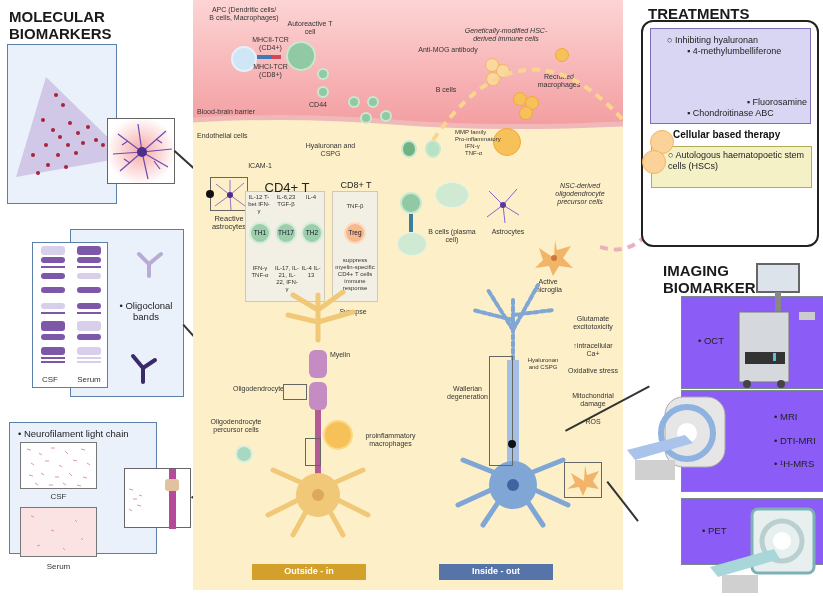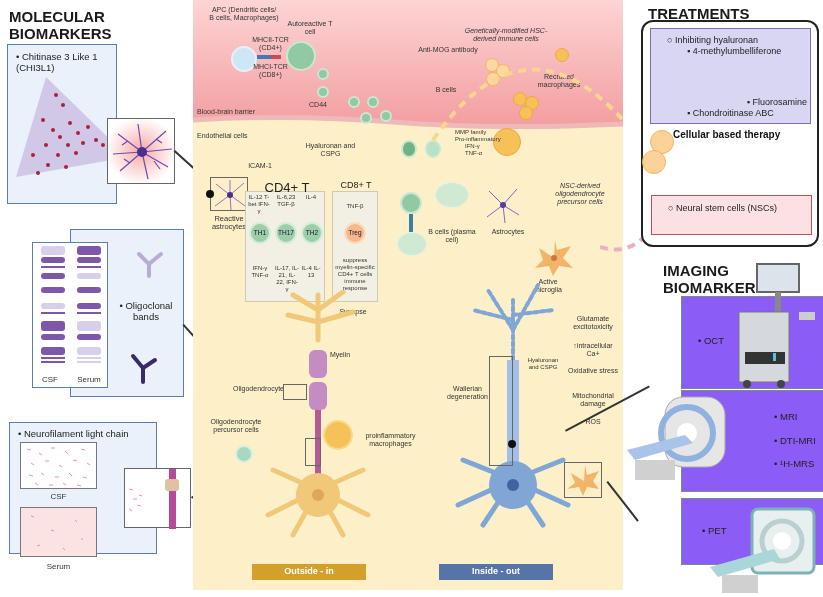--- a/index.html
+++ b/index.html
@@ -31,24 +31,20 @@
 </style>
 </head>
 <body>
 
 <div class="abs heading" style="left:9px;top:8px;">
   <div>MOLECULAR</div>
   <div>BIOMARKERS</div>
 </div>
 
 <div class="abs panel-blue" style="left:7px;top:44px;width:110px;height:160px;">
-  <div class="bullet-text" style="position:absolute;left:8px;top:6px;width:100px;">
-    <span>•</span>
-    <span>Chitinase 3 Like 1 (CHI3L1)</span>
-  </div>
   <svg width="110" height="160" style="position:absolute;left:0;top:0;">
     <polygon points="38,32 8,132 120,112" fill="#b9a5d6" opacity="0.55"></polygon>
     <g fill="#a7233a">
       <circle cx="48" cy="50" r="2"></circle>
         <circle cx="55" cy="60" r="2"></circle>
         <circle cx="35" cy="75" r="2"></circle>
         <circle cx="62" cy="78" r="2"></circle>
       <circle cx="45" cy="85" r="2"></circle>
         <circle cx="70" cy="88" r="2"></circle>
         <circle cx="80" cy="82" r="2"></circle>
@@ -321,22 +317,22 @@
 
 <div class="abs heading" style="left:648px;top:5px;">TREATMENTS</div>
 <div class="abs treat-box">
   <div class="abs t-purple" style="left:7px;top:6px;width:161px;height:96px;">
     <div class="t-text" style="position:absolute;left:16px;top:6px;width:140px;">○ <span>Inhibiting hyaluronan</span></div>
     <div class="t-text" style="position:absolute;left:36px;top:17px;width:120px;">▪ <span>4-methylumbelliferone</span></div>
     <div class="t-text" style="position:absolute;left:36px;top:68px;width:120px;text-align:right;">▪ <span>Fluorosamine</span></div>
     <div class="t-text" style="position:absolute;left:36px;top:79px;width:120px;">▪ <span>Chondroitinase ABC</span></div>
   </div>
   <div class="abs" style="left:30px;top:107px;width:140px;font-size:10px;font-weight:bold;color:#111;">Cellular based therapy</div>
-  <div class="abs t-red" style="left:8px;top:173px;width:161px;height:40px;">
-    <div class="t-text" style="position:absolute;left:16px;top:7px;width:142px;">○ <span>Neural stem cells (NSCs)</span></div>
+  <div class="abs t-yellow" style="left:8px;top:124px;width:161px;height:42px;">
+    <div class="t-text" style="position:absolute;left:16px;top:3px;width:142px;">○ <span>Autologous haematopoetic stem cells (HSCs)</span></div>
   </div>
 </div>
 <div class="circle" style="left:650px;top:130px;width:24px;height:24px;background:#fbd29a;border:1.5px solid #f3b560;"></div>
 <div class="circle" style="left:642px;top:150px;width:24px;height:24px;background:#fbd29a;border:1.5px solid #f3b560;"></div>
 
 <div class="abs heading" style="left:663px;top:262px;">
   <div>IMAGING</div>
   <div>BIOMARKERS</div>
 </div>
 <div class="img-panel" style="left:657px;top:296px;width:143px;height:93px;">

